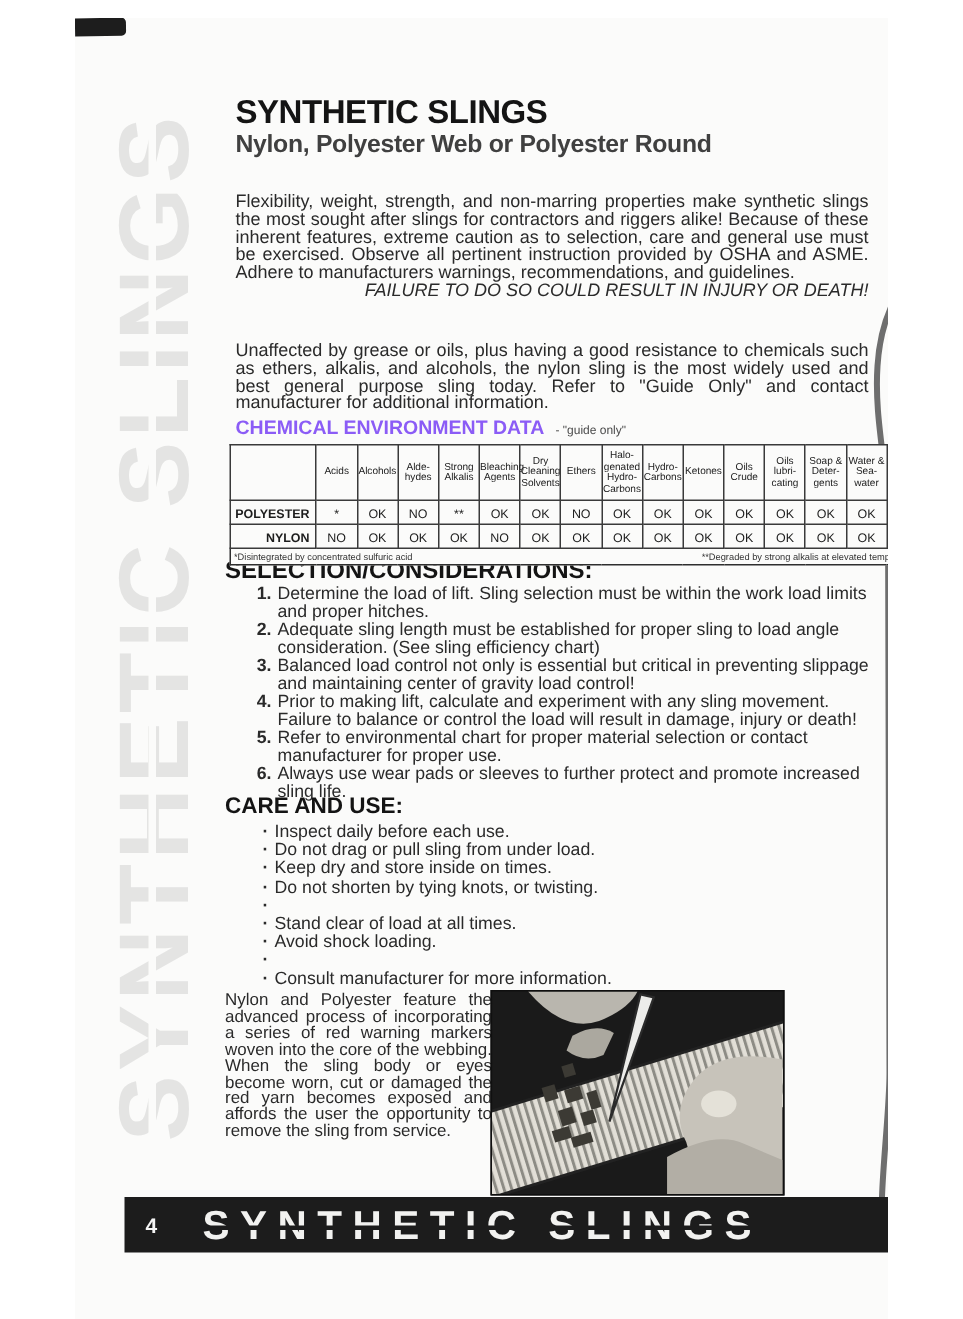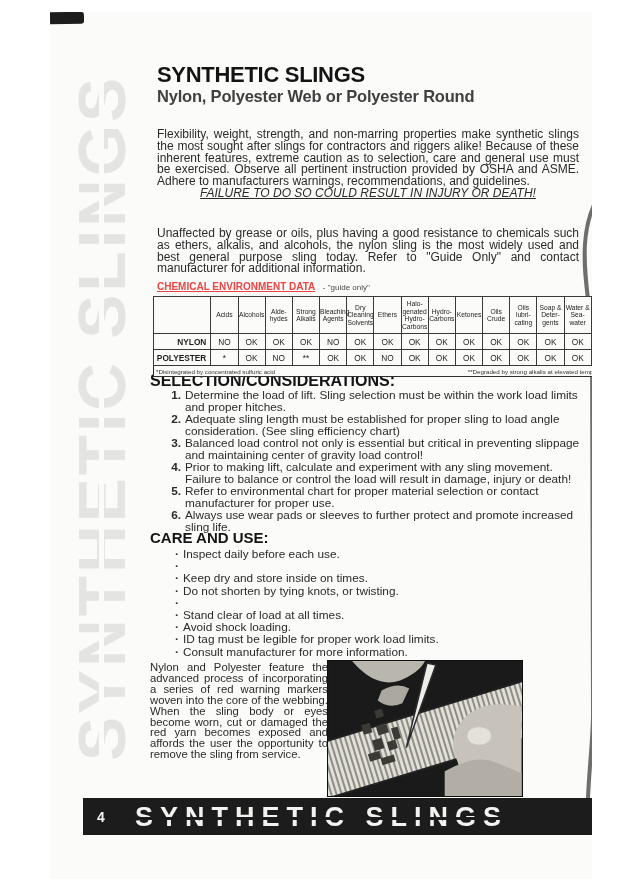--- a/index.html
+++ b/index.html
@@ -16,24 +16,24 @@
     position:absolute;left:50%;top:50%;
     transform:translate(-50%,-50%) rotate(-90deg);
     white-space:nowrap;font-size:66px;font-weight:800;letter-spacing:3px;color:#e4e4e3;
   }
   .side-stencil::after{content:'';position:absolute;left:47px;top:0;width:5px;height:100%;background:#fbfbfa;}
   
   .h1{position:absolute;left:107px;top:50px;font-size:22px;font-weight:bold;color:#141414;letter-spacing:-0.3px;white-space:nowrap;z-index:1;}
   .h2{position:absolute;left:107px;top:75px;font-size:16.5px;font-weight:bold;color:#404040;letter-spacing:-0.2px;white-space:nowrap;z-index:1;}
   .para{position:absolute;font-size:12px;line-height:11.8px;text-align:justify;color:#2a2a2a;z-index:1;}
   .p1{left:107px;top:117px;width:422px;}
-  .warning{font-style:italic;text-align:center;text-decoration:underline;}
+  .warning{font-style:italic;text-align:right;}
   .p2{left:107px;top:216px;width:422px;}
   .chem-head{position:absolute;left:107px;top:264px;z-index:1;white-space:nowrap;}
-  .chem-head .big{font-size:10px;font-weight:bold;color:#ef4444;text-decoration:underline;}
+  .chem-head .big{font-size:13px;font-weight:bold;color:#8b5cf6;}
   .chem-head .note{font-size:8px;color:#4a4a4a;margin-left:3px;}
   
   .chem-table-wrap{position:absolute;left:103px;top:284px;width:466px;z-index:2;background:#fbfbfa;}
   table.chem{border-collapse:collapse;table-layout:fixed;width:466px;border:1.5px solid #2e2e2e;}
   table.chem col.c0{width:57px;}
   table.chem col.c{width:27px;}
   table.chem th,table.chem td{border:1px solid #3a3a3a;padding:0;}
   table.chem tr.head th{
     font-size:6.7px;line-height:1.12;font-weight:normal;color:#222;
     text-align:center;vertical-align:middle;white-space:pre-line;height:36px;
@@ -185,46 +185,46 @@
 Deter-
 gents</th>
         <th>Water &amp;
 Sea-
 water</th>
         <th>Weak
 Alka-
 lis</th>
       </tr>
       <tr>
+        <th class="rowlab">POLYESTER</th>
+        <td>*</td>
+        <td>OK</td>
+        <td>NO</td>
+        <td>**</td>
+        <td>OK</td>
+        <td>OK</td>
+        <td>NO</td>
+        <td>OK</td>
+        <td>OK</td>
+        <td>OK</td>
+        <td>OK</td>
+        <td>OK</td>
+        <td>OK</td>
+        <td>OK</td>
+        <td>OK</td>
+      </tr>
+      <tr>
         <th class="rowlab">NYLON</th>
         <td>NO</td>
         <td>OK</td>
         <td>OK</td>
         <td>OK</td>
         <td>NO</td>
         <td>OK</td>
         <td>OK</td>
-        <td>OK</td>
-        <td>OK</td>
-        <td>OK</td>
-        <td>OK</td>
-        <td>OK</td>
-        <td>OK</td>
-        <td>OK</td>
-        <td>OK</td>
-      </tr>
-      <tr>
-        <th class="rowlab">POLYESTER</th>
-        <td>*</td>
-        <td>OK</td>
-        <td>NO</td>
-        <td>**</td>
-        <td>OK</td>
-        <td>OK</td>
-        <td>NO</td>
         <td>OK</td>
         <td>OK</td>
         <td>OK</td>
         <td>OK</td>
         <td>OK</td>
         <td>OK</td>
         <td>OK</td>
         <td>OK</td>
       </tr>
       <tr class="foot">
@@ -268,20 +268,21 @@
   </div>
 
   <div class="care-head">CARE AND USE:</div>
   <div class="care-list">
     <div class="care-item">
       <span class="dot">·</span>
       <span class="txt">Inspect daily before each use.</span>
     </div>
     <div class="care-item">
       <span class="dot">·</span>
+      <span class="txt">Do not drag or pull sling from under load.</span>
     </div>
     <div class="care-item">
       <span class="dot">·</span>
       <span class="txt">Keep dry and store inside on times.</span>
     </div>
     <div class="care-item">
       <span class="dot">·</span>
       <span class="txt">Do not shorten by tying knots, or twisting.</span>
     </div>
     <div class="care-item">
@@ -290,21 +291,20 @@
     <div class="care-item">
       <span class="dot">·</span>
       <span class="txt">Stand clear of load at all times.</span>
     </div>
     <div class="care-item">
       <span class="dot">·</span>
       <span class="txt">Avoid shock loading.</span>
     </div>
     <div class="care-item">
       <span class="dot">·</span>
-      <span class="txt">ID tag must be legible for proper work load limits.</span>
     </div>
     <div class="care-item">
       <span class="dot">·</span>
       <span class="txt">Consult manufacturer for more information.</span>
     </div>
   </div>
 
   <div class="para feature">Nylon and Polyester feature the advanced process of incorporating a series of red warning markers woven into the core of the webbing. When the sling body or eyes become worn, cut or damaged the red yarn becomes exposed and affords the user the opportunity to remove the sling from service.</div>
 
   <div class="photo">

